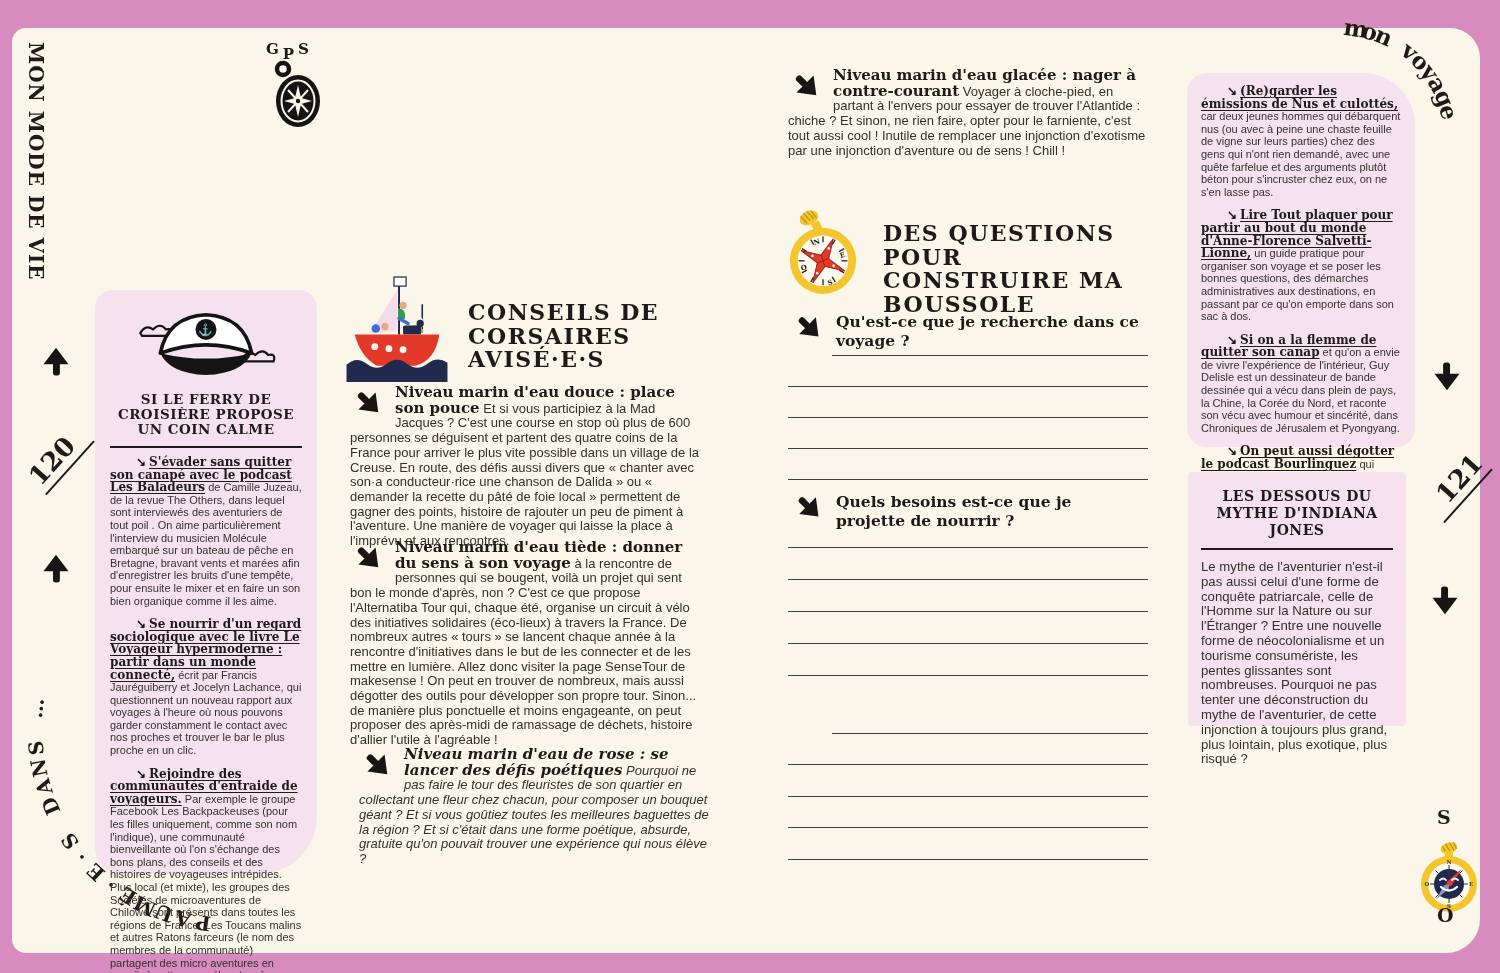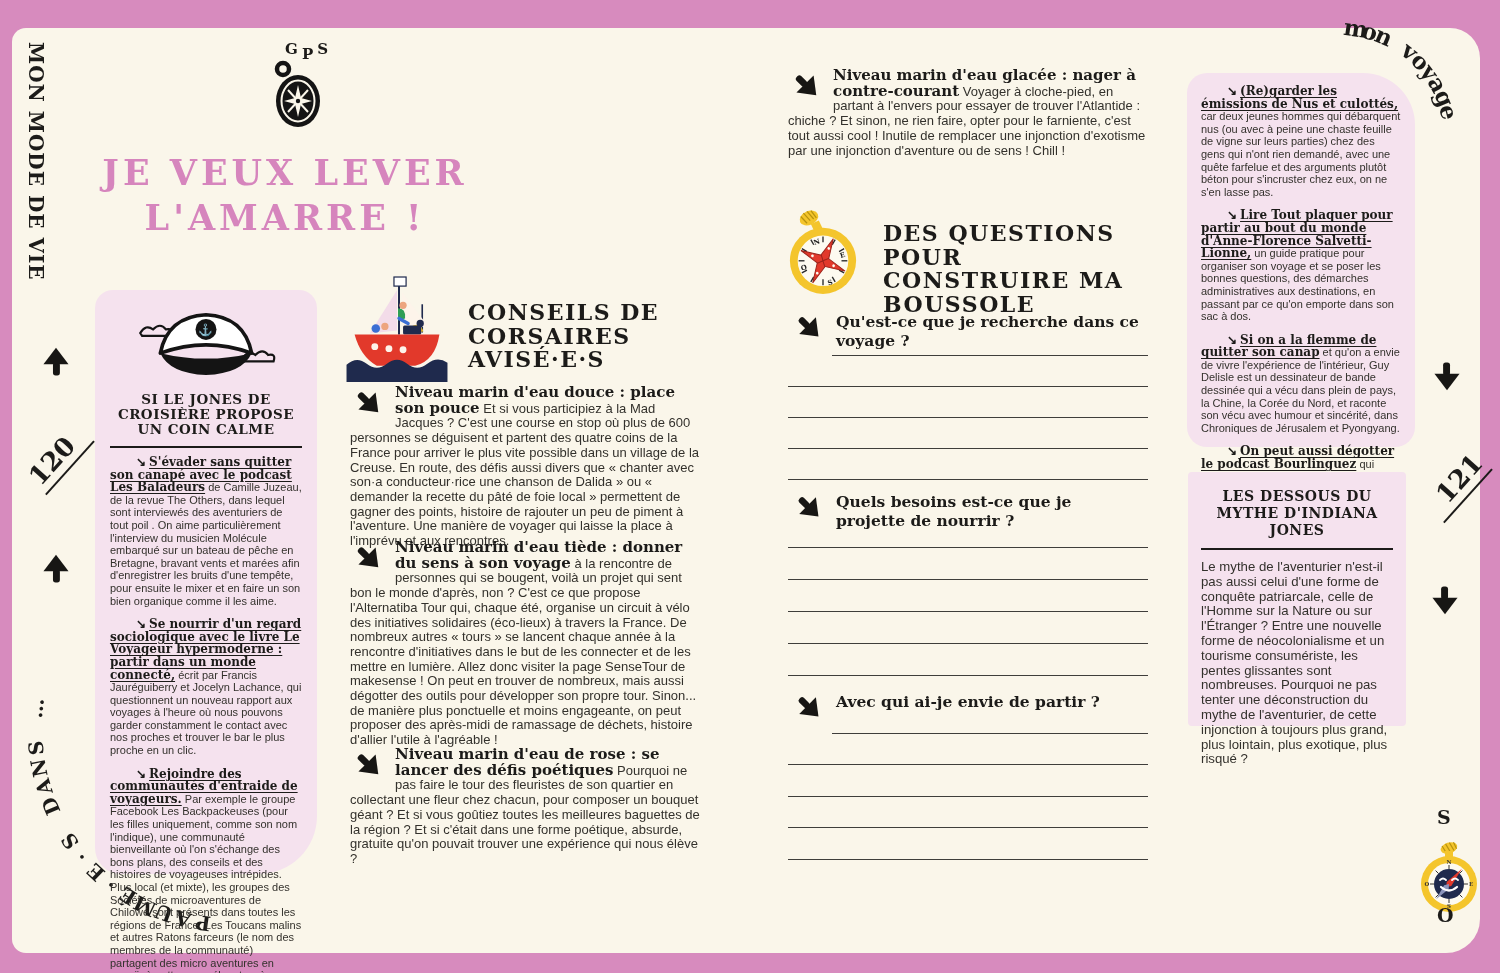--- a/index.html
+++ b/index.html
@@ -19,21 +19,21 @@
   .pn-left{left:22px;top:440px;transform:rotate(-48deg);padding:0 16px 2px 2px;}
   .pn-right{left:1420px;top:468px;transform:rotate(-48deg);padding:0 2px 2px 16px;}
   .arc{position:absolute;left:0;top:0;width:0;height:0;font-family:"DejaVu Serif",serif;
        font-weight:bold;color:var(--ink);}
   .arc span{position:absolute;white-space:pre;}
   .arc-top{font-size:23px;}
   .arc-bottom{font-size:20px;letter-spacing:0;}
   .c-letter{position:absolute;font:bold 19px "DejaVu Serif",serif;color:var(--ink);}
 
   
-  .gps{position:absolute;left:264px;top:40px;width:66px;text-align:right;}
+  .gps{position:absolute;left:264px;top:40px;width:66px;text-align:left;}
   .gps-word span{display:inline-block;font:bold 15px "DejaVu Serif",serif;color:var(--ink);
                  letter-spacing:0;margin:0 2px;}
   .gps-word span:nth-child(2){transform:translateY(5px);}
   .gps svg{display:block;margin:2px auto 0;}
   .main-title{position:absolute;left:95px;top:150px;width:380px;margin:0;text-align:center;
               font:bold 35px/45px "DejaVu Serif",serif;color:var(--title_pink,#d685bd);
               letter-spacing:4px;}
   .main-title span{display:block;}
 
   
@@ -200,35 +200,31 @@
       <circle cx="12" cy="9" r="6" fill="none" stroke="#141414" stroke-width="4.5"></circle>
       <ellipse cx="27" cy="41" rx="22" ry="26" fill="#141414"></ellipse>
       <ellipse cx="27" cy="41" rx="16.5" ry="20.5" fill="none" stroke="#faf6ea" stroke-width="2"></ellipse>
       <line x1="17" y1="30" x2="37" y2="52" stroke="#faf6ea" stroke-width="2"></line>
       <line x1="37" y1="30" x2="17" y2="52" stroke="#faf6ea" stroke-width="2"></line>
       <path d="M27 25 L30 38 L41 41 L30 44 L27 57 L24 44 L13 41 L24 38 Z" fill="#faf6ea"></path>
       <circle cx="27" cy="41" r="2.2" fill="#141414"></circle>
     </svg>
   </div>
 
-  <h1 class="main-title">
-    <span>JE VEUX LEVER</span>
-    <span>L'AMARRE !</span>
-  </h1>
 
   <aside class="pinkbox ferry">
     <svg width="152" height="84" viewBox="0 0 160 92" style="display:block;margin:0 auto;">
       <path d="M8 34 q6 -10 14 -4 q8 -8 14 0 q9 -2 6 7 l-32 0 z" stroke="#141414" stroke-width="2.4" fill="none"></path>
       <path d="M120 62 q6 -10 14 -4 q8 -8 14 0 q9 -2 6 7 l-32 0 z" stroke="#141414" stroke-width="2.4" fill="none"></path>
       <path d="M30 56 Q38 16 80 14 Q122 16 130 56 Q104 47 80 47 Q56 47 30 56 Z" fill="#fff" stroke="#141414" stroke-width="4" stroke-linejoin="round"></path>
       <circle cx="80" cy="30" r="11.5" fill="#141414"></circle>
       <text x="80" y="35.5" font-size="13" fill="#fff" text-anchor="middle">⚓</text>
       <path d="M30 56 Q80 68 130 56 Q120 78 80 80 Q40 78 30 56 Z" fill="#141414"></path>
     </svg>
-    <h2 class="boxtitle">SI LE JONES DE CROISIÈRE PROPOSE UN COIN CALME</h2>
+    <h2 class="boxtitle">SI LE FERRY DE CROISIÈRE PROPOSE UN COIN CALME</h2>
     <hr class="rule">
     <p class="pitem">
       <span class="bullet">↘</span><span class="lead">S'évader sans quitter son canapé avec le podcast Les Baladeurs</span>
       <span>de Camille Juzeau, de la revue The Others, dans lequel sont interviewés des aventuriers de tout poil . On aime particulièrement l'interview du musicien Molécule embarqué sur un bateau de pêche en Bretagne, bravant vents et marées afin d'enregistrer les bruits d'une tempête, pour ensuite le mixer et en faire un son bien organique comme il les aime.</span>
     </p>
     <p class="pitem">
       <span class="bullet">↘</span><span class="lead">Se nourrir d'un regard sociologique avec le livre Le Voyageur hypermoderne : partir dans un monde connecté,</span>
       <span>écrit par Francis Jauréguiberry et Jocelyn Lachance, qui questionnent un nouveau rapport aux voyages à l'heure où nous pouvons garder constamment le contact avec nos proches et trouver le bar le plus proche en un clic.</span>
     </p>
     <p class="pitem">
@@ -274,21 +270,21 @@
   <section class="niveau" style="left:350px;top:540px;width:352px;">
     <span class="se-arr"><svg viewBox="0 0 37 37">
           <g transform="rotate(45 18.5 18.5)">
             <rect x="3" y="15" width="15" height="8" rx="3"></rect>
             <polygon points="16,4 35,18.5 16,33"></polygon>
           </g>
         </svg></span>
     <span class="lead">Niveau marin d'eau tiède : donner du sens à son voyage</span>
     <span>à la rencontre de personnes qui se bougent, voilà un projet qui sent bon le monde d'après, non ? C'est ce que propose l'Alternatiba Tour qui, chaque été, organise un circuit à vélo des initiatives solidaires (éco-lieux) à travers la France. De nombreux autres « tours » se lancent chaque année à la rencontre d'initiatives dans le but de les connecter et de les mettre en lumière. Allez donc visiter la page SenseTour de makesense ! On peut en trouver de nombreux, mais aussi dégotter des outils pour développer son propre tour. Sinon... de manière plus ponctuelle et moins engageante, on peut proposer des après-midi de ramassage de déchets, histoire d'allier l'utile à l'agréable !</span>
   </section>
-  <section class="niveau" style="left:350px;top:747px;width:352px;">
+  <section class="niveau" style="left:359px;top:747px;width:352px;font-style:italic;">
     <span class="se-arr"><svg viewBox="0 0 37 37">
           <g transform="rotate(45 18.5 18.5)">
             <rect x="3" y="15" width="15" height="8" rx="3"></rect>
             <polygon points="16,4 35,18.5 16,33"></polygon>
           </g>
         </svg></span>
     <span class="lead">Niveau marin d'eau de rose : se lancer des défis poétiques</span>
     <span>Pourquoi ne pas faire le tour des fleuristes de son quartier en collectant une fleur chez chacun, pour composer un bouquet géant ? Et si vous goûtiez toutes les meilleures baguettes de la région ? Et si c'était dans une forme poétique, absurde, gratuite qu'on pouvait trouver une expérience qui nous élève ?</span>
   </section>
 
@@ -380,29 +376,20 @@
     <div class="qlines" style="top:13px;">
       <div class="ln indent"></div>
       <div class="ln"></div>
       <div class="ln"></div>
       <div class="ln"></div>
       <div class="ln"></div>
     </div>
   </div>
 
   <div class="qblock q3" style="top:692px;height:170px;">
-    <div class="qhead">
-      <span class="q-arr"><svg viewBox="0 0 37 37">
-            <g transform="rotate(45 18.5 18.5)">
-              <rect x="3" y="15" width="15" height="8" rx="3"></rect>
-              <polygon points="16,4 35,18.5 16,33"></polygon>
-            </g>
-          </svg></span>
-      <span>Avec qui ai-je envie de partir ?</span>
-    </div>
     <div class="qlines" style="top:10px;">
       <div class="ln indent"></div>
       <div class="ln"></div>
       <div class="ln"></div>
       <div class="ln"></div>
       <div class="ln"></div>
     </div>
   </div>
 
   <aside class="pinkbox voyage">

